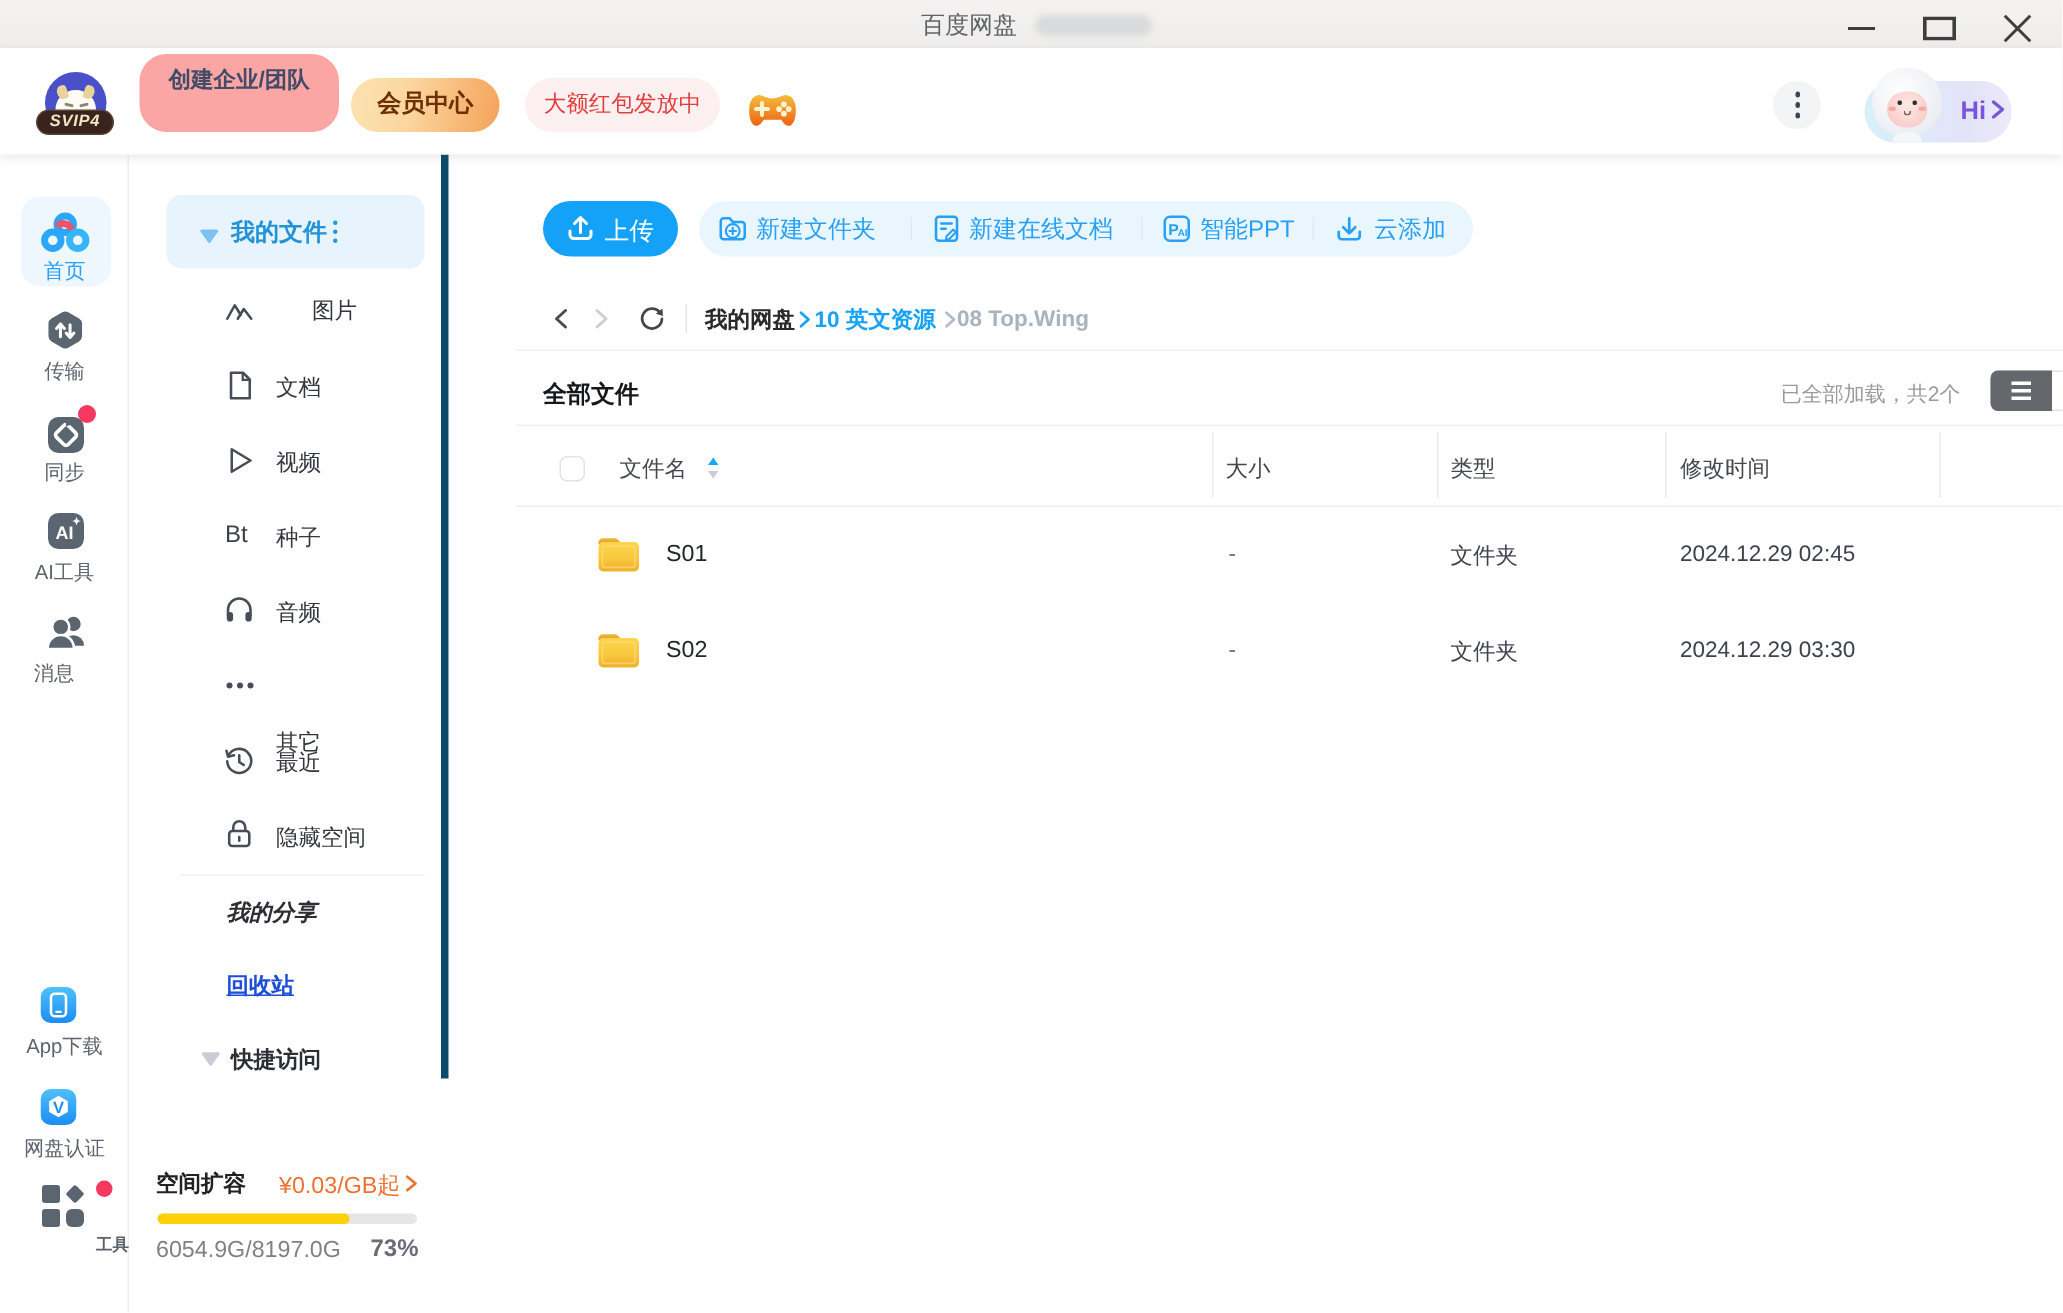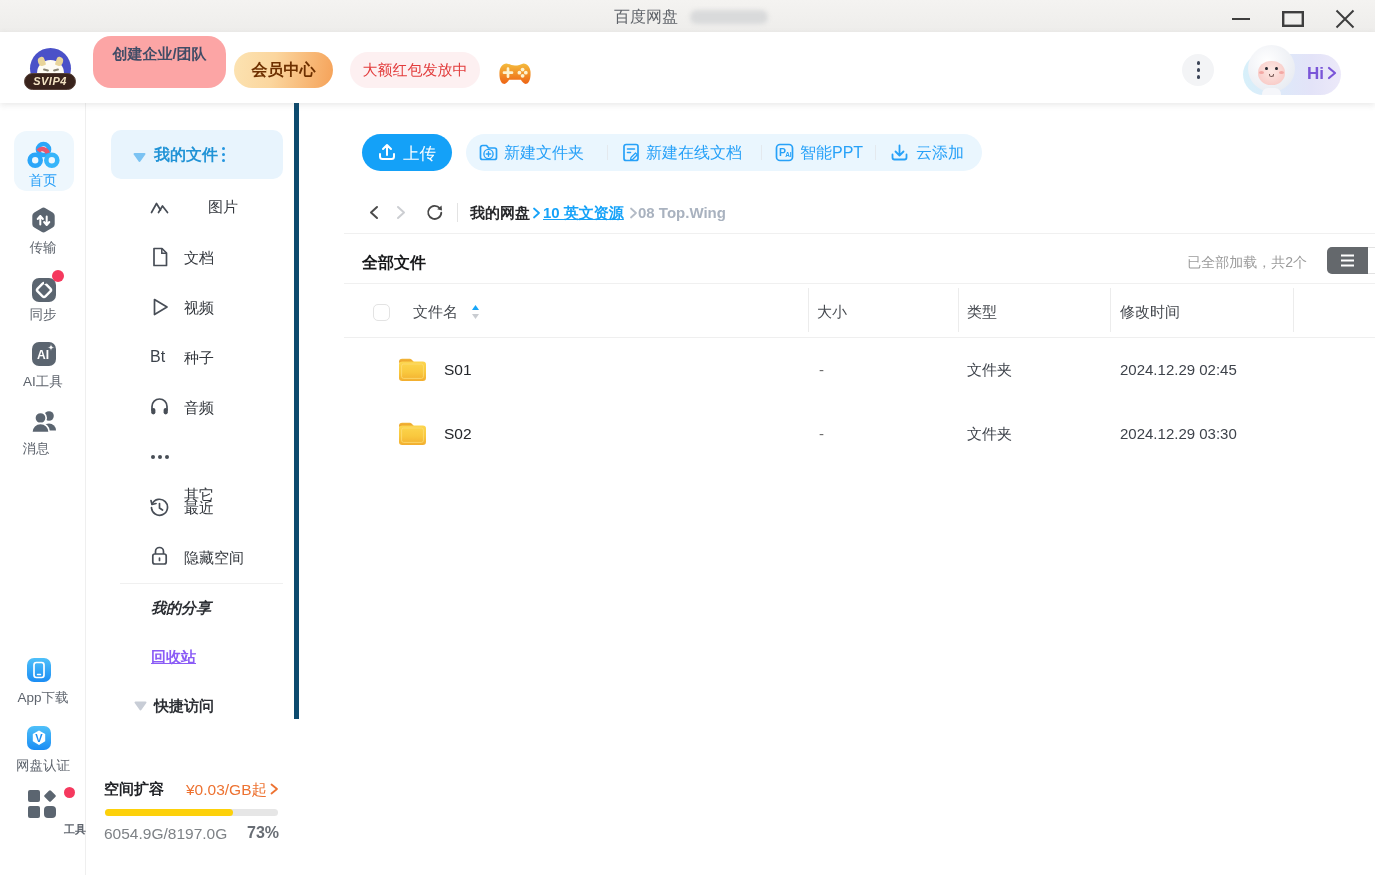--- a/index.html
+++ b/index.html
@@ -210,21 +210,21 @@
   </svg>
   <span class="abs" style="left:98px;top:396px;font-size:15px;color:#33373d;">最近</span>
   <svg class="abs" style="left:65px;top:443px" width="17" height="20" viewBox="0 0 17 20">
     <path d="M4.5 8 V5.5 a4 4 0 0 1 8 0 V8" stroke="#474d56" stroke-width="1.7" fill="none"></path>
     <rect x="1.8" y="8" width="13.4" height="10" rx="2" stroke="#474d56" stroke-width="1.7" fill="none"></rect>
     <path d="M8.5 12 v2.5" stroke="#474d56" stroke-width="1.7" stroke-linecap="round"></path>
   </svg>
   <span class="abs" style="left:98px;top:446px;font-size:15px;color:#33373d;">隐藏空间</span>
   <div class="abs" style="left:34px;top:480px;width:163px;height:1px;background:#f0f0f0;"></div>
   <span class="abs" style="left:65px;top:496px;font-size:15px;font-weight:bold;color:#2b2e33;font-style:italic;">我的分享</span>
-  <span class="abs" style="left:65px;top:545px;font-size:15px;font-weight:bold;color:#8b5cf6;text-decoration:underline;">回收站</span>
+  <span class="abs" style="left:65px;top:545px;font-size:15px;font-weight:bold;color:#1d4ed8;text-decoration:underline;">回收站</span>
   <svg class="abs" style="left:48px;top:598px" width="13" height="10" viewBox="0 0 13 10">
       <path d="M1.5 1.5 h10 l-5 7 z" fill="#c8cdd6" stroke="#c8cdd6" stroke-width="2" stroke-linejoin="round"></path>
     </svg>
   <span class="abs" style="left:68px;top:594px;font-size:15px;font-weight:bold;color:#2b2e33;">快捷访问</span>
   <span class="abs" style="left:18px;top:677px;font-size:15px;font-weight:bold;color:#202226;">空间扩容</span>
   <span class="abs" style="left:100px;top:677px;font-size:15.5px;color:#ed7231;">¥0.03/GB起</span>
   <svg class="abs" style="left:183px;top:680px" width="10" height="12" viewBox="0 0 10 12">
       <path d="M2.5 1.5 L8 6 L2.5 10.5" stroke="#ed7231" stroke-width="1.8" fill="none" stroke-linecap="round" stroke-linejoin="round"></path>
     </svg>
   <div class="abs" style="left:19px;top:706px;width:173px;height:7px;border-radius:3.5px;background:#e6e6e6;"></div>
@@ -277,21 +277,21 @@
     </svg>
   <svg class="abs" style="left:81px;top:100px" width="19" height="19" viewBox="0 0 19 19">
     <path d="M14.8 5.2 A6.6 6.6 0 1 0 16.3 9.6" stroke="#474747" stroke-width="1.8" fill="none" stroke-linecap="round"></path>
     <path d="M16.6 2.6 l0.4 5 -4.8 -1.4 z" fill="#474747"></path>
   </svg>
   <div class="abs" style="left:113px;top:100px;width:1px;height:19px;background:#e3e3e3;"></div>
   <span class="abs" style="left:126px;top:101px;font-size:15px;font-weight:bold;color:#28292c;">我的网盘</span>
   <svg class="abs" style="left:188px;top:104px" width="9" height="12" viewBox="0 0 9 12">
       <path d="M2 1.5 L7 6 L2 10.5" stroke="#16a2f8" stroke-width="1.8" fill="none" stroke-linecap="round" stroke-linejoin="round"></path>
     </svg>
-  <span class="abs" style="left:199px;top:101px;font-size:15px;font-weight:bold;color:#16a2f8;text-decoration:underline;">10 英文资源</span>
+  <span class="abs" style="left:199px;top:101px;font-size:15px;font-weight:bold;color:#16a2f8;">10 英文资源</span>
   <svg class="abs" style="left:285px;top:104px" width="9" height="12" viewBox="0 0 9 12">
       <path d="M2 1.5 L7 6 L2 10.5" stroke="#b3bbc6" stroke-width="1.8" fill="none" stroke-linecap="round" stroke-linejoin="round"></path>
     </svg>
   <span class="abs" style="left:294px;top:101px;font-size:15px;font-weight:bold;color:#a9b2bf;">08 Top.Wing</span>
   <div class="abs" style="left:0;top:130px;width:1075px;height:1px;background:#f0f0f0;"></div>
 
   <span class="abs" style="left:18px;top:150px;font-size:16px;font-weight:bold;color:#17181a;">全部文件</span>
   <span class="abs" style="left:840px;top:151px;width:123px;text-align:right;font-size:14px;color:#9b9b9b;">已全部加载，共2个</span>
   <div class="abs" style="left:983px;top:144px;width:81px;height:27px;border:1px solid #e2e2e2;border-radius:5px;background:#fff;"></div>
   <div class="abs" style="left:983px;top:144px;width:41px;height:27px;border-radius:5px 0 0 5px;background:#64686c;"></div>

